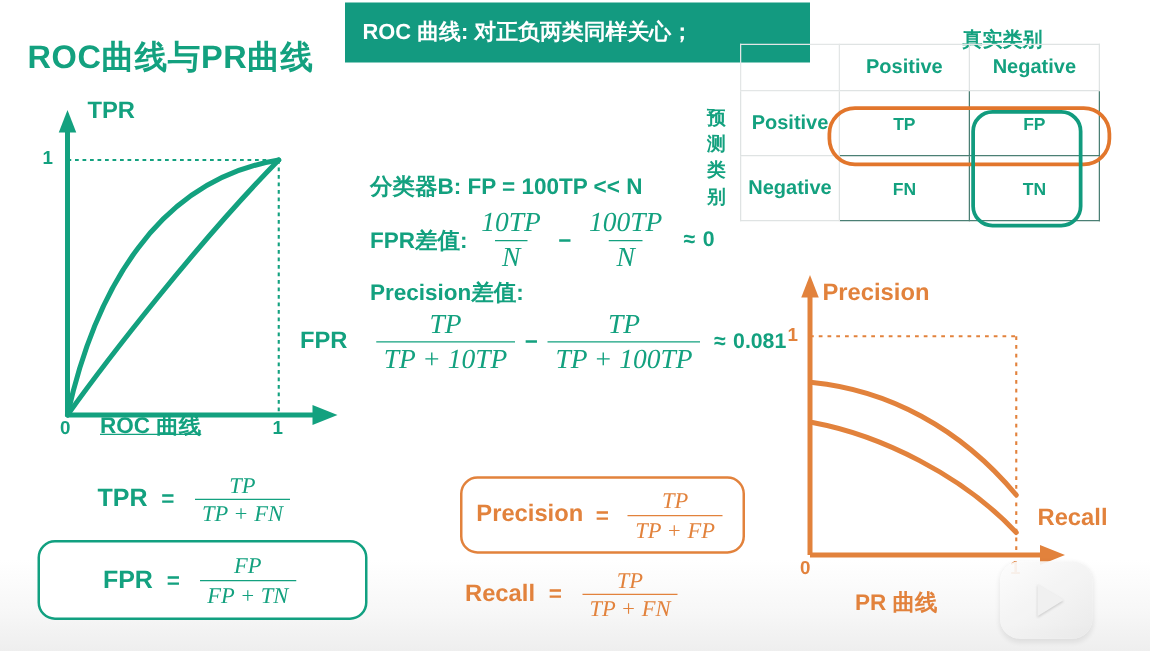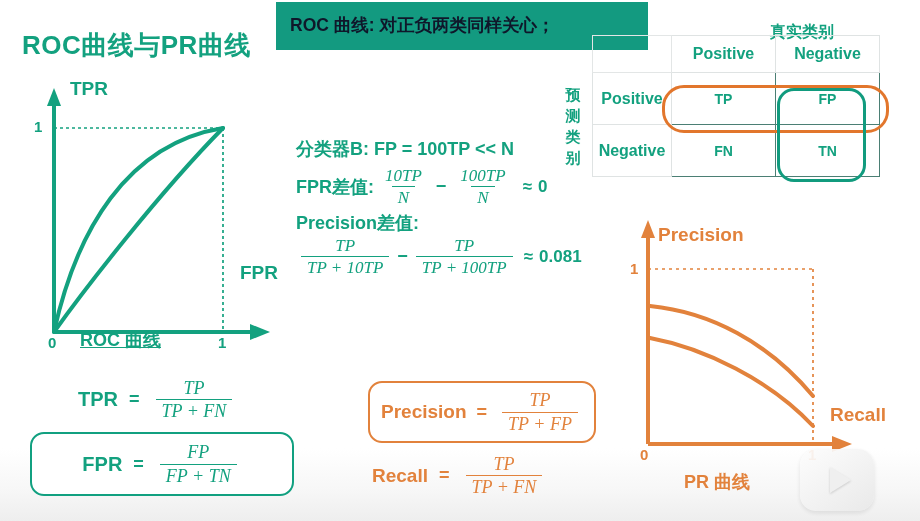--- a/index.html
+++ b/index.html
@@ -34,21 +34,21 @@
 
   
   #summary-banner {
     left: 276px; top: 2px;
     width: 372px;
     background: #139a80;
     padding: 8px 12px 10px 14px;
     box-sizing: border-box;
   }
   #summary-banner div {
-    color: #0f172a;
+    color: #ffffff;
     font-size: 17.5px;
     font-weight: bold;
     line-height: 30px;
     white-space: nowrap;
   }
 
   
   #roc-chart { left: 18px; top: 82px; width: 280px; height: 270px; }
   .axis-label-green { color: #13a17f; font-weight: bold; font-size: 19px; }
   .tick-green { color: #13a17f; font-weight: bold; font-size: 15px; }
@@ -71,21 +71,21 @@
   .mathrow { display: flex; align-items: center; color: #13a17f; white-space: nowrap; }
   .mathlabel { font-weight: bold; font-size: 18px; }
   .frac {
     display: inline-flex;
     flex-direction: column;
     align-items: center;
     vertical-align: middle;
     margin: 0 5px;
     font-family: "Liberation Serif", serif;
     font-style: italic;
-    font-size: 17px;
+    font-size: 22px;
     line-height: 1.12;
   }
   .frac .num { padding: 0 6px 1px; }
   .frac .den { padding: 1px 6px 0; border-top: 1.6px solid currentColor; }
   .op { font-weight: bold; font-size: 18px; padding: 0 3px; font-family: "Liberation Sans", sans-serif; }
   .approx { font-weight: bold; font-size: 17px; padding: 0 6px; }
   .resultnum { font-weight: bold; font-size: 17px; }
 
   
   #pred-axis-label {

